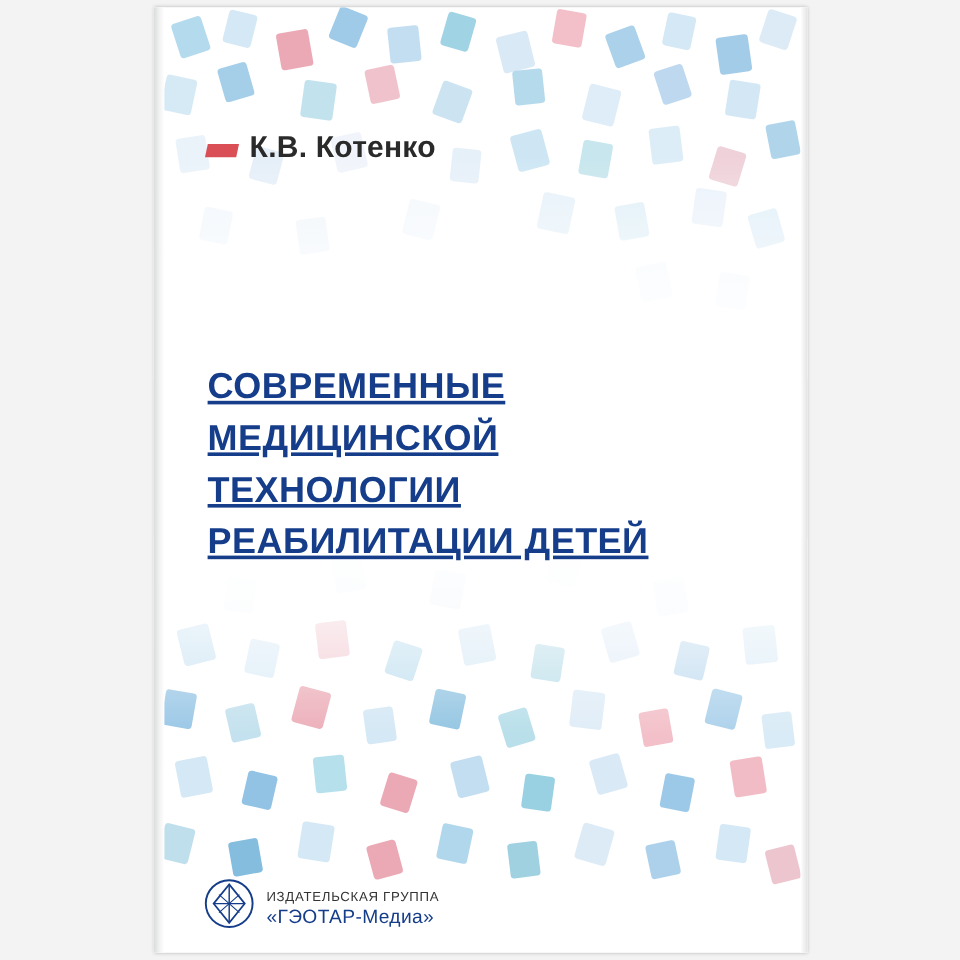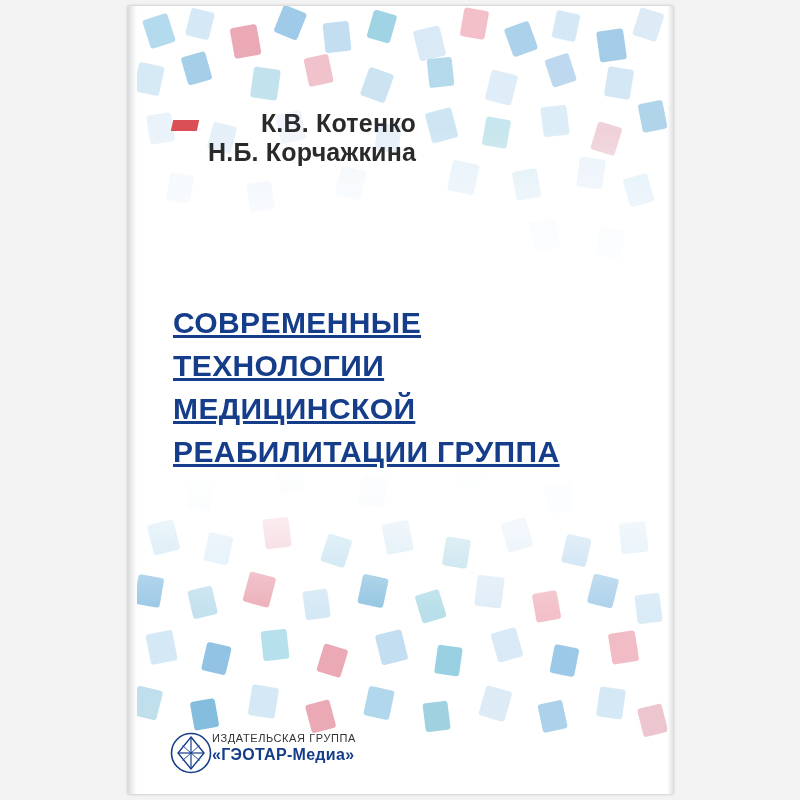--- a/index.html
+++ b/index.html
@@ -123,42 +123,43 @@
     text-decoration: underline;
   }
 
   
   #publisher {
     position: absolute;
     left: 42px;
     bottom: 20px;
     z-index: 5;
     display: flex;
-    align-items: flex-start;
+    align-items: flex-end;
+    gap: 10px;
     margin-top: 12px;
   }
   #publisher-logo {
     width: 42px;
     height: 42px;
     flex: 0 0 42px;
   }
   #publisher-text {
     display: flex;
     flex-direction: column;
     justify-content: center;
   }
   #publisher-group {
     font-size: 11px;
     color: #333333;
     letter-spacing: 0.6px;
     margin-bottom: 2px;
   }
   #publisher-name {
     font-size: 16px;
-    font-weight: bold;
+    font-weight: normal;
     color: #153d8a;
     letter-spacing: 0.3px;
   }
 </style>
 </head>
 <body>
 
 <div id="stage">
 
   <div id="cover">
@@ -264,28 +265,27 @@
         <rect x="470" y="240" width="26" height="30" rx="3" transform="rotate(8 483 255)" fill="#cfe6f4" opacity="0.9"></rect>
         <rect x="512" y="258" width="25" height="29" rx="3" transform="rotate(-14 524 272)" fill="#e9b7c2" opacity="0.8"></rect>
       </g>
     </svg>
     <div class="gradient-wash" id="wash-bottom"></div>
 
     <div id="author-dash"></div>
 
     <div id="authors">
       <div class="author-line">К.В. Котенко</div>
-      <div class="author-line">Н.Б. Корчажкина</div>
     </div>
 
     <div id="title-block">
       <div class="title-line">СОВРЕМЕННЫЕ</div>
+      <div class="title-line">МЕДИЦИНСКОЙ</div>
       <div class="title-line">ТЕХНОЛОГИИ</div>
-      <div class="title-line">МЕДИЦИНСКОЙ</div>
-      <div class="title-line">РЕАБИЛИТАЦИИ ГРУППА</div>
+      <div class="title-line">РЕАБИЛИТАЦИИ ДЕТЕЙ</div>
     </div>
 
     <div id="publisher">
       <svg id="publisher-logo" viewBox="0 0 42 42">
         <circle cx="21" cy="21" r="19.5" fill="none" stroke="#153d8a" stroke-width="1.6"></circle>
         <path d="M21 5 L34 21 L21 37 L8 21 Z" fill="none" stroke="#153d8a" stroke-width="1.4"></path>
         <path d="M21 5 L21 37" stroke="#153d8a" stroke-width="1.2"></path>
         <path d="M8 21 L34 21" stroke="#153d8a" stroke-width="1.2"></path>
         <path d="M12.5 13.5 L29.5 28.5" stroke="#153d8a" stroke-width="0.9"></path>
         <path d="M29.5 13.5 L12.5 28.5" stroke="#153d8a" stroke-width="0.9"></path>

